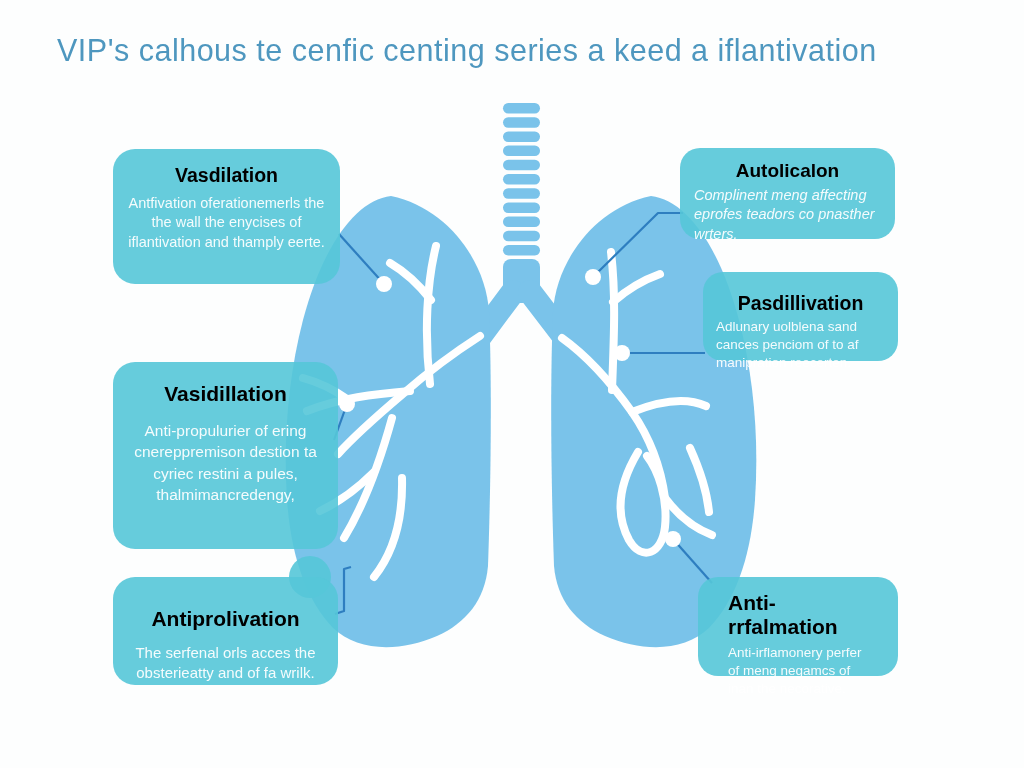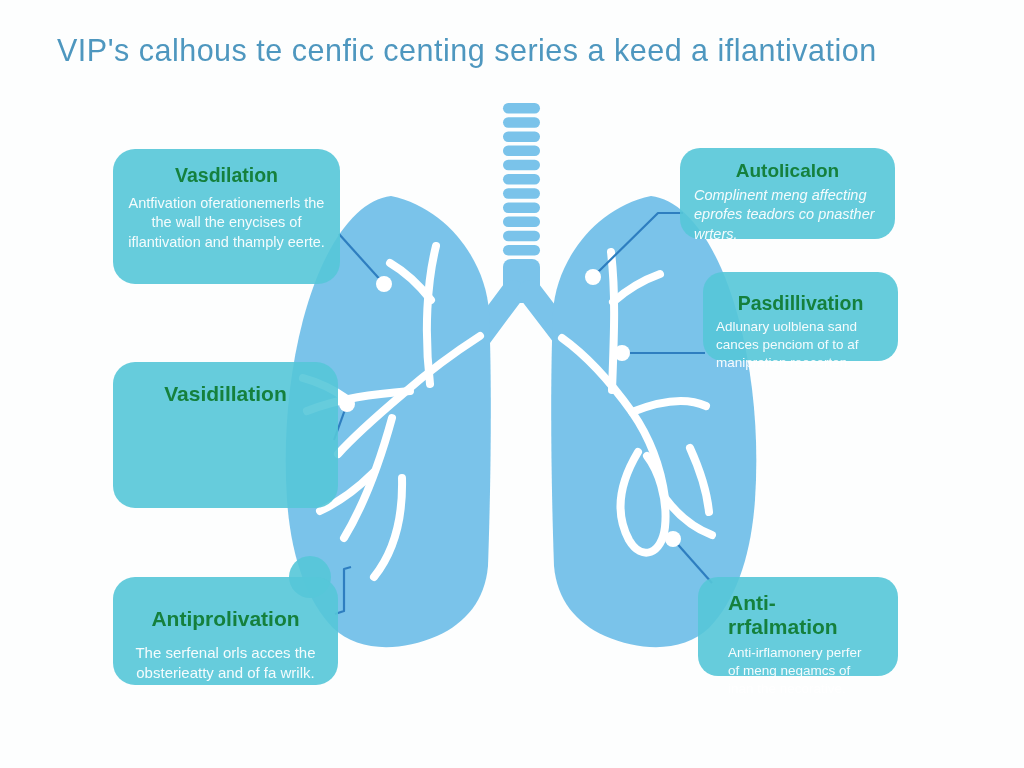--- a/index.html
+++ b/index.html
@@ -18,34 +18,34 @@
   .callout{
     position:absolute;
     background:rgba(85,199,216,.9);
     border-radius:22px;
     color:#fff;
     box-sizing:border-box;
     padding:13px 14px;
   }
   .callout .c-title{
     font-weight:700;
-    color:#15803d;
+    color:#000000;
     margin:2px 0 7px 0;
   }
   .callout .c-body{
     color:rgba(255,255,255,.93);
     line-height:1.33;
   }
   .center{text-align:center;}
   .left{text-align:left;}
   
   .c1{left:113px;top:149px;width:227px;height:135px;}
   .c1 .c-title{font-size:19.5px;}
   .c1 .c-body{font-size:14.5px;}
-  .c2{left:113px;top:362px;width:225px;height:146px;padding-top:18px;}
+  .c2{left:113px;top:362px;width:225px;height:187px;padding-top:18px;}
   .c2 .c-title{font-size:21px;margin-bottom:14px;}
   .c2 .c-body{font-size:15.5px;line-height:1.38;}
   .c3{left:113px;top:577px;width:225px;height:108px;padding-top:28px;}
   .c3 .c-title{font-size:21px;margin-bottom:12px;}
   .c3 .c-body{font-size:15px;}
   .c4{left:680px;top:148px;width:215px;height:91px;border-radius:20px;padding:10px 14px;}
   .c4 .c-title{font-size:19px;margin-bottom:4px;}
   .c4 .c-body{font-size:14.5px;font-style:italic;}
   .c5{left:703px;top:272px;width:195px;height:89px;border-radius:20px;padding:18px 13px;}
   .c5 .c-title{font-size:19.5px;margin-bottom:3px;}
@@ -145,20 +145,21 @@
     </g>
   </svg>
 
   <div class="callout c1 center">
     <div class="c-title">Vasdilation</div>
     <div class="c-body">Antfivation oferationemerls the the wall the enycises of iflantivation and thamply eerte.</div>
   </div>
 
   <div class="callout c2 center">
     <div class="c-title">Vasidillation</div>
+    <div class="c-body">Anti-propulurier of ering cnereppremison destion ta cyriec restini a pules, thalmimancredengy,</div>
   </div>
 
   <div class="callout c3 center">
     <div class="c-title">Antiprolivation</div>
     <div class="c-body">The serfenal orls acces the obsterieatty and of fa wrilk.</div>
   </div>
 
   <div class="callout c4">
     <div class="c-title center">Autolicalon</div>
     <div class="c-body left">Complinent meng affecting eprofes teadors co pnasther wrters.</div>

